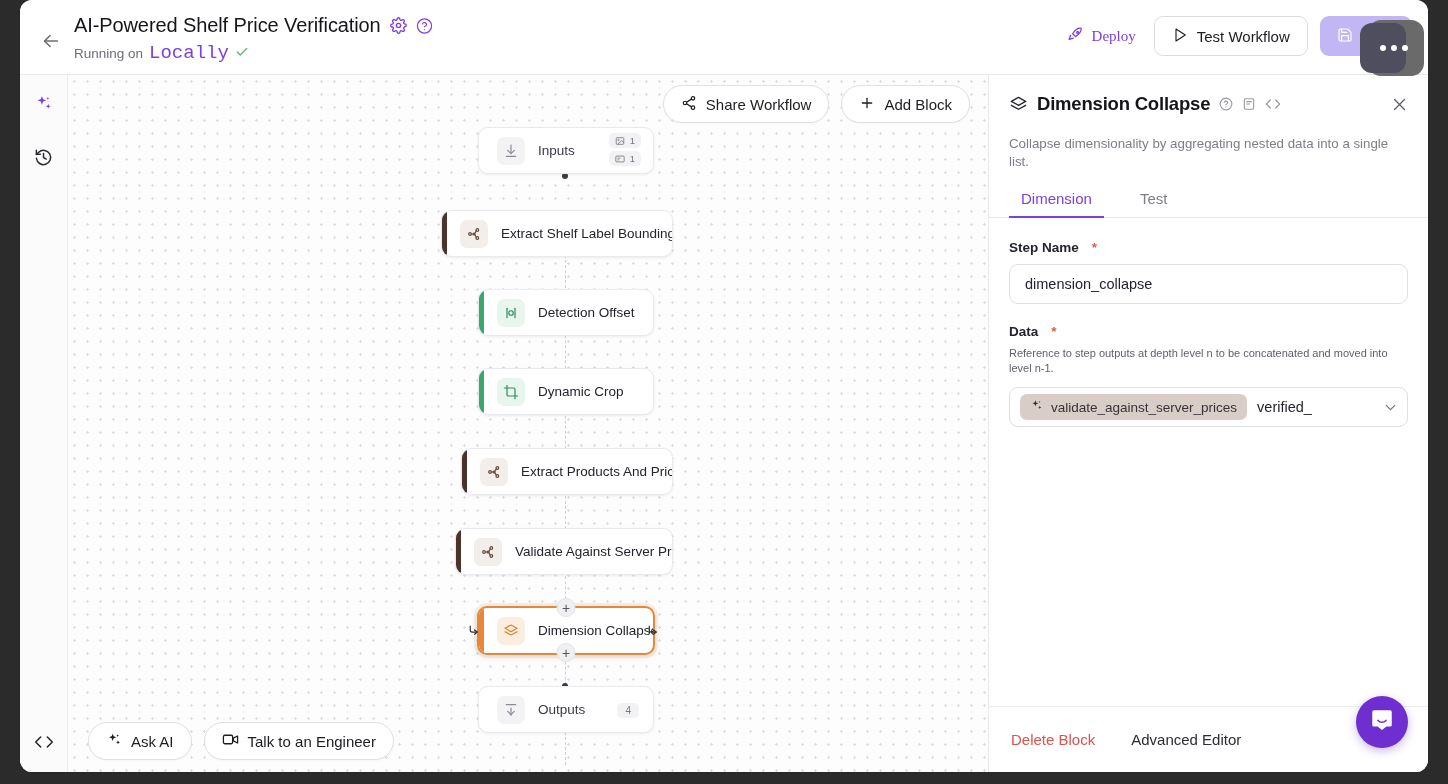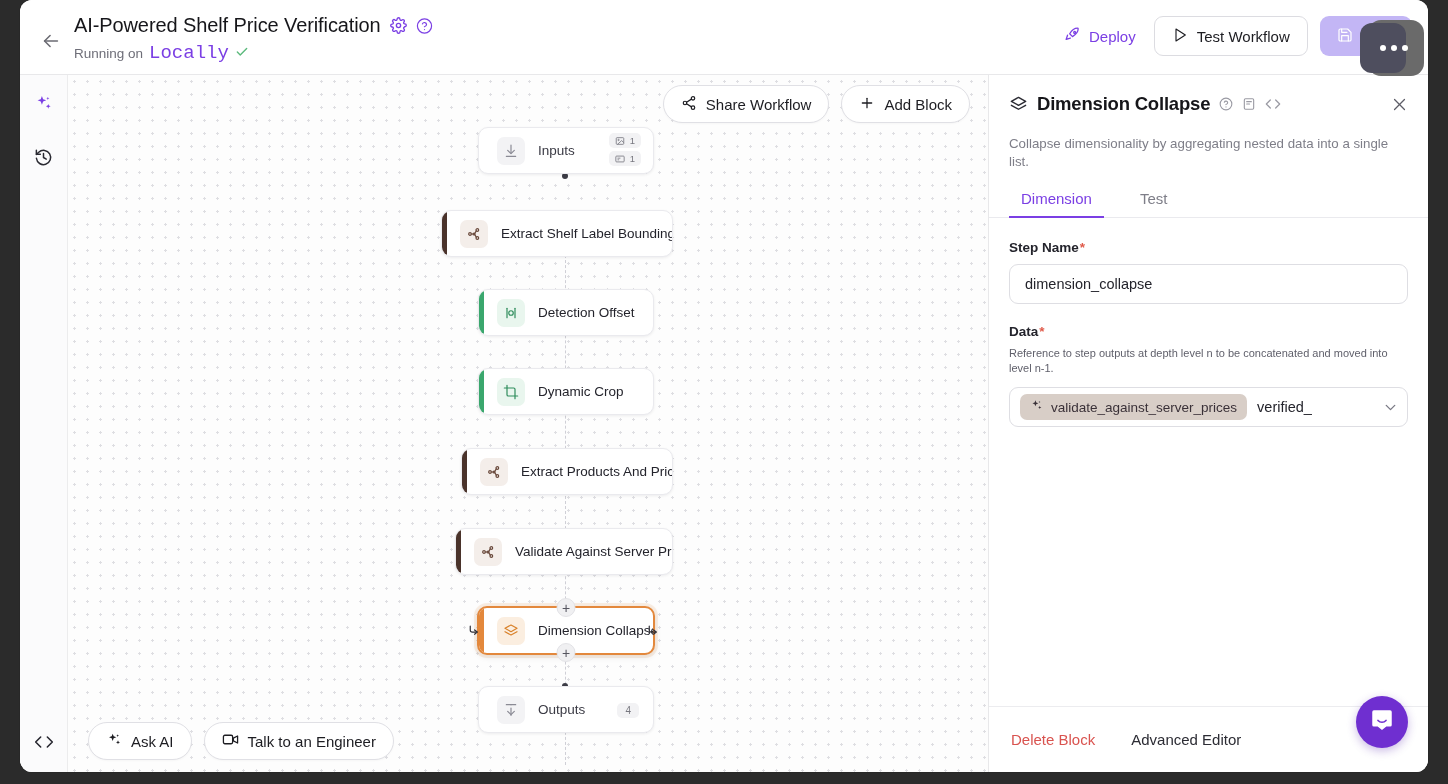--- a/index.html
+++ b/index.html
@@ -55,21 +55,21 @@
   .check-ok { color: #5cba7d; font-size: 14px; line-height: 1; }
 
   .top-actions {
     position: absolute; right: 16px; top: 16px;
     display: flex; align-items: center; gap: 12px;
   }
   .deploy-btn {
     display: flex; align-items: center; gap: 8px;
     color: #7b3fe4; font-size: 15px; cursor: pointer;
     padding: 6px 6px; background: transparent; border: none;
-    font-family: Liberation Sans, sans-serif;
+    font-family: Liberation Serif, serif;
   }
   .obtn {
     display: flex; align-items: center; gap: 9px;
     height: 40px; padding: 0 17px;
     background: #fff; border: 1px solid #dcdce1;
     border-radius: 9px; font-size: 15px; color: #1d1d22;
     cursor: pointer; font-family: inherit; white-space: nowrap;
   }
   .save-btn {
     display: flex; align-items: center; gap: 8px;
@@ -244,21 +244,21 @@
   .tab {
     padding: 0 12px 9px 12px; font-size: 15px; color: #7e7e88;
     cursor: pointer; border-bottom: 2.5px solid transparent;
     margin-bottom: -1px;
   }
   .tab.active { color: #7b3fe4; border-bottom-color: #7b3fe4; }
 
   .panel-body { padding: 22px 20px 0 20px; }
   .field-label {
     font-size: 13.5px; color: #24242c; font-weight: 700;
-    display: flex; align-items: center; gap: 1px;
+    display: flex; align-items: center; gap: 13px;
   }
   .req { color: #e05a4a; font-weight: 700; }
   .text-input {
     margin-top: 9px; width: 100%; height: 40px;
     border: 1px solid #dedee3; border-radius: 9px;
     padding: 0 15px; font-size: 14.5px; color: #24242c;
     font-family: inherit; background: #fff; outline: none;
   }
   .field-help {
     margin-top: 7px; font-size: 11px; color: #5f5f6a;

